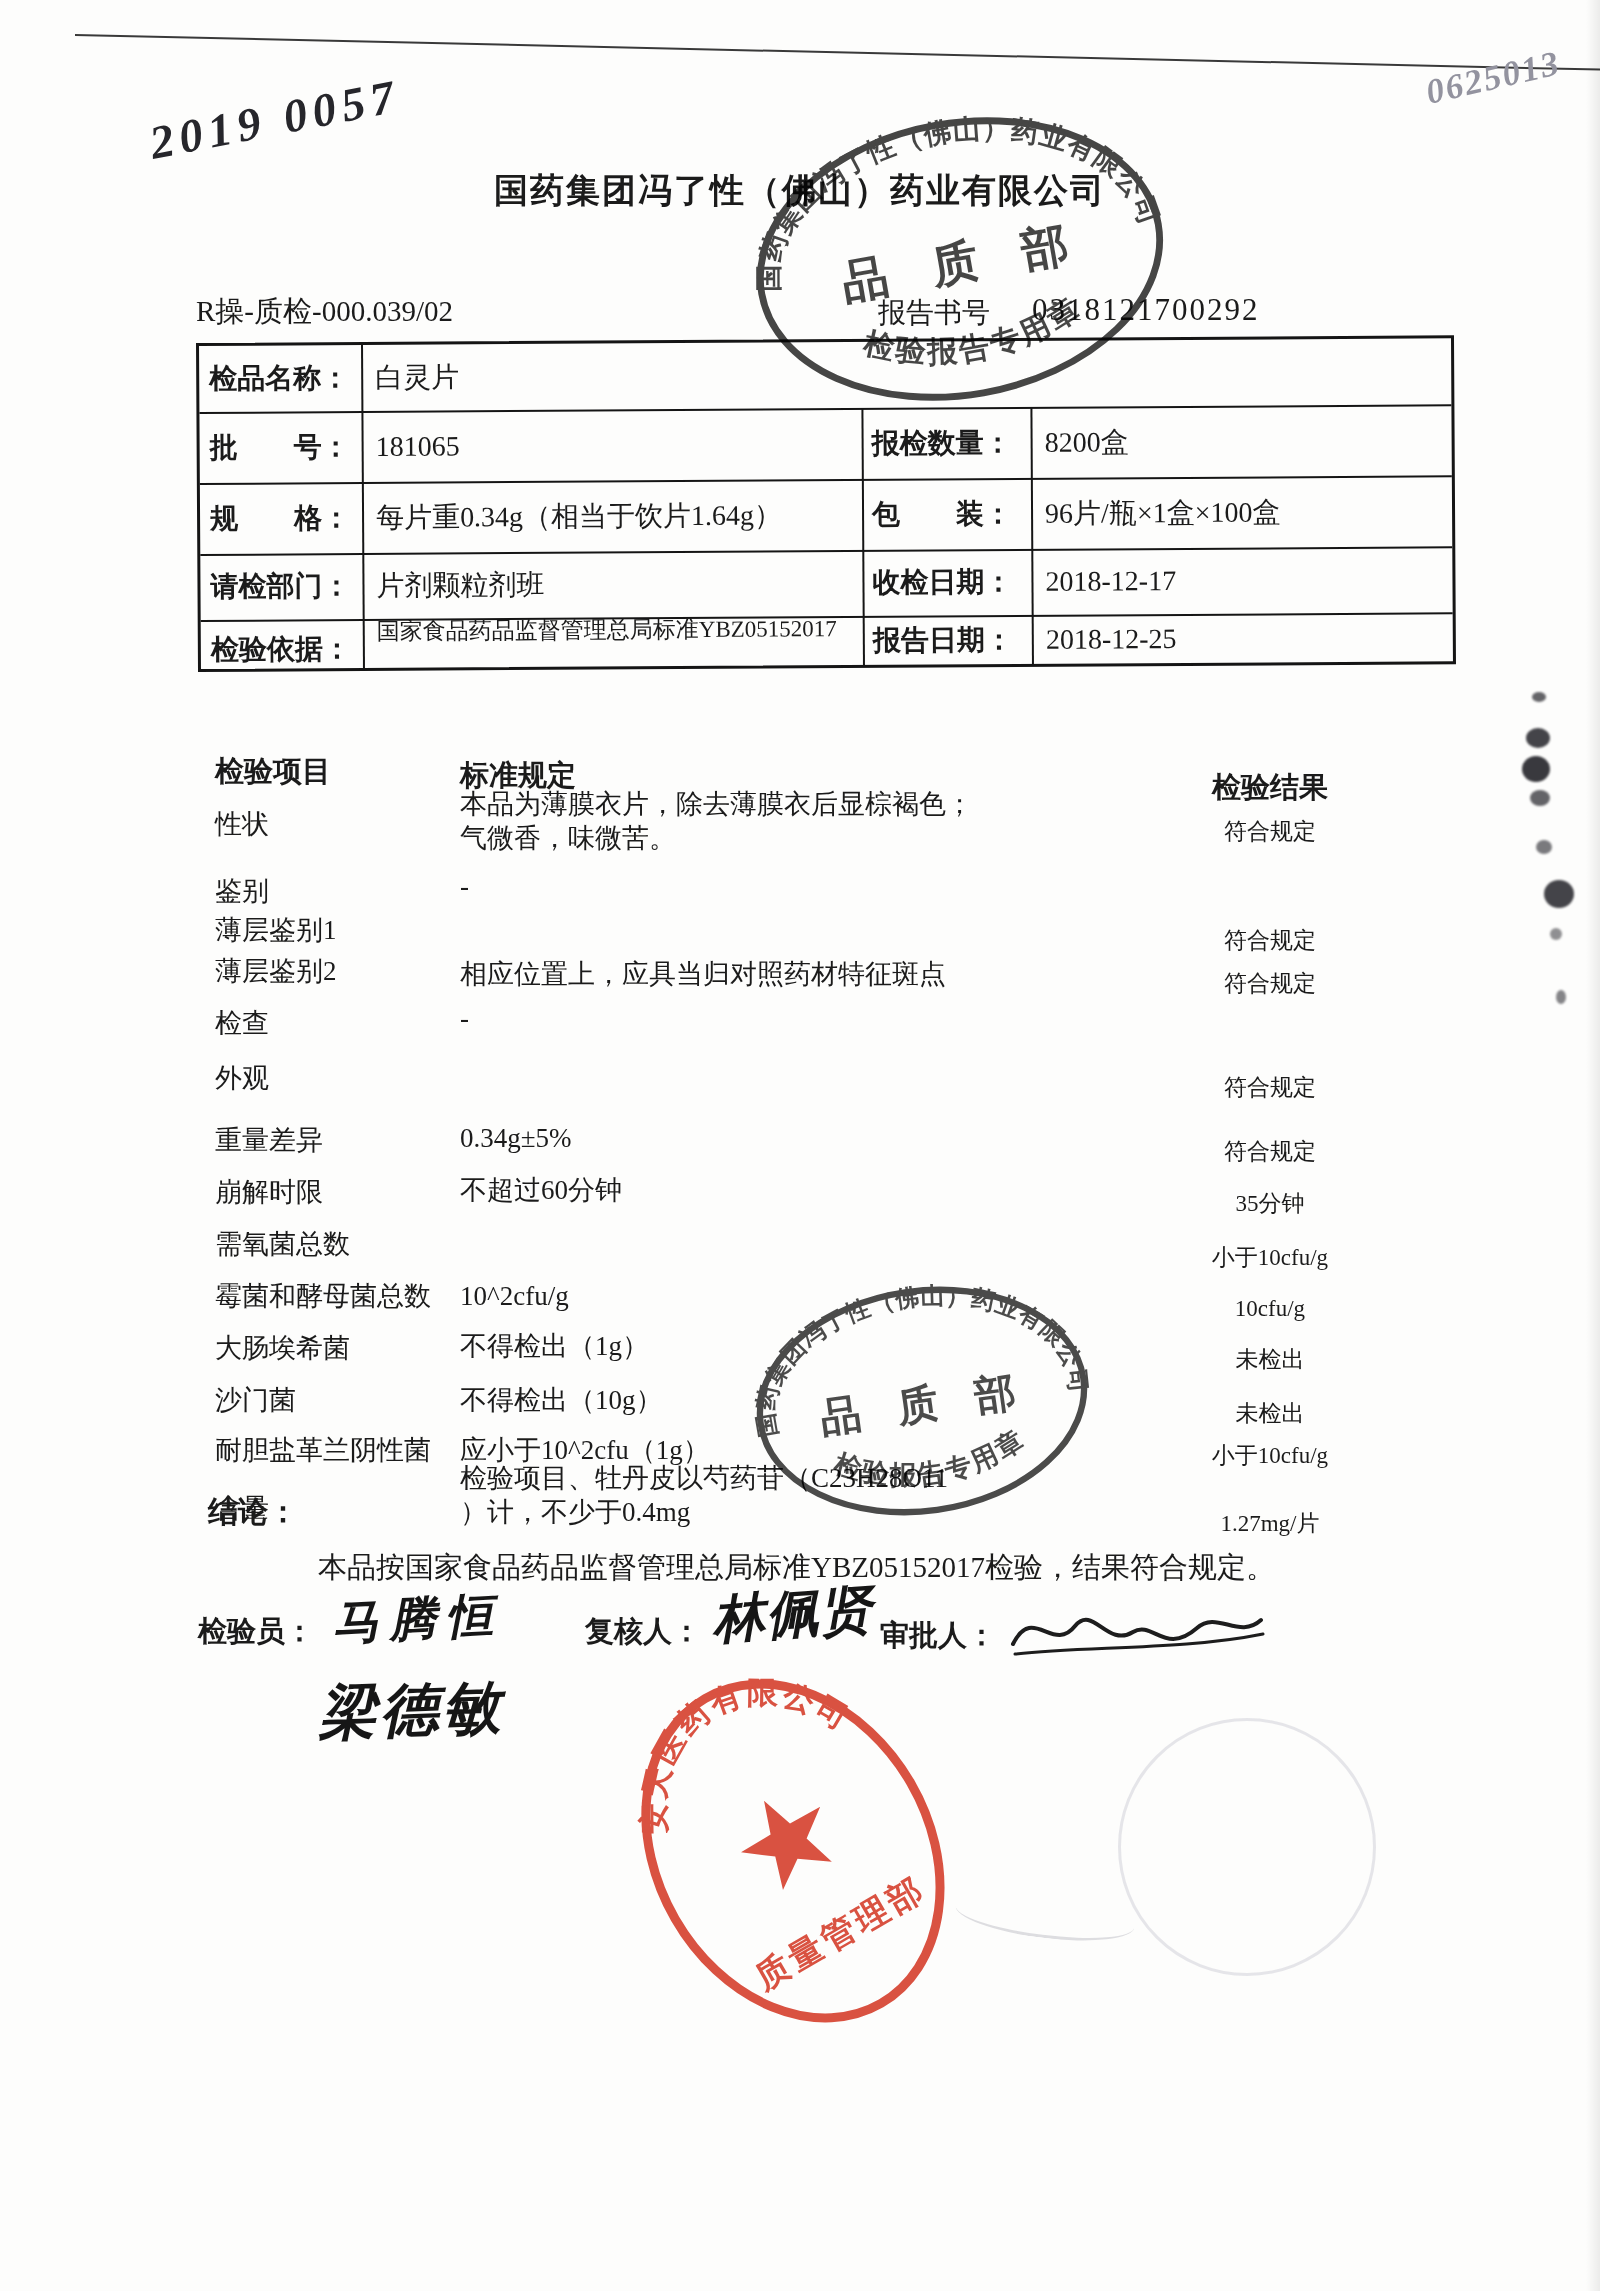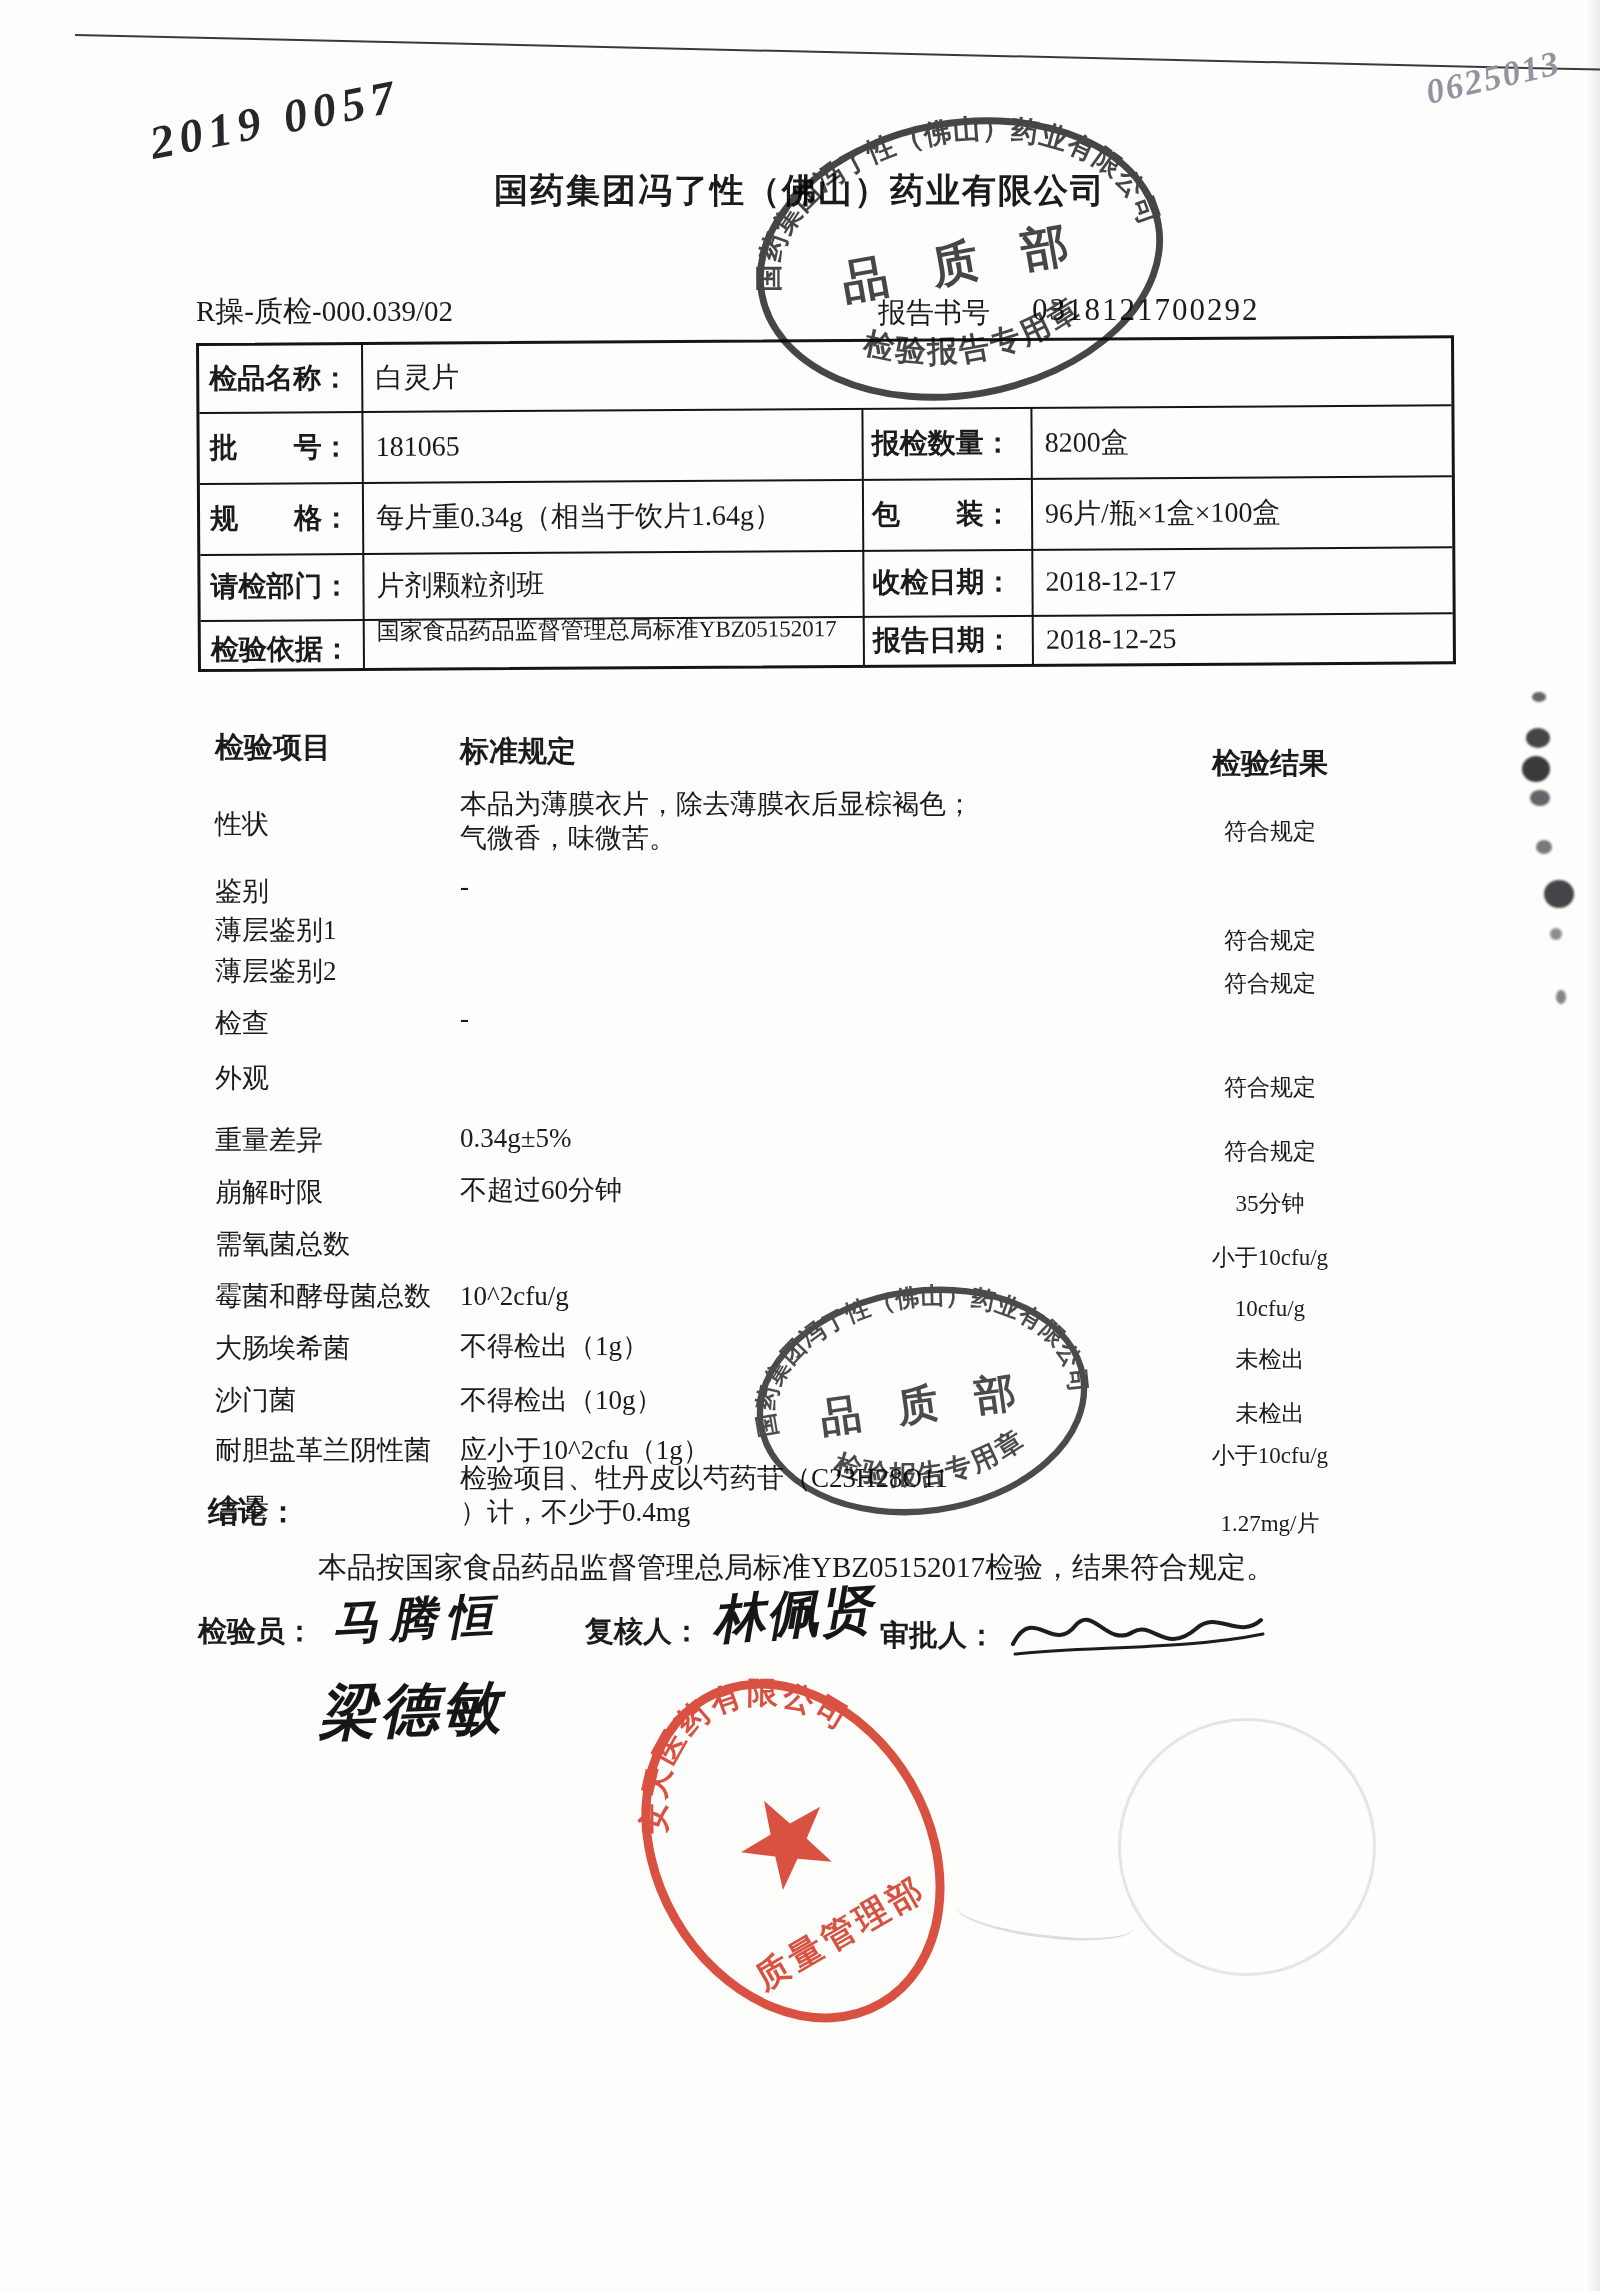--- a/index.html
+++ b/index.html
@@ -24,21 +24,21 @@
               transform:rotate(-0.35deg);transform-origin:left top;}
   .hline,.vline{position:absolute;background:#151515;}
   .hline{left:0;width:100%;height:2px;}
   .vline{top:0;width:2px;}
   .cell{position:absolute;display:flex;align-items:center;font-size:28px;}
   .cell.lab{font-weight:600;}
   
   .col-item{position:absolute;left:215px;width:240px;font-size:27px;}
   .col-spec{position:absolute;left:460px;width:640px;font-size:27px;white-space:pre-line;line-height:1.25;}
   .col-res{position:absolute;left:1130px;width:280px;font-size:23px;text-align:center;}
-  .items-head{font-weight:bold;font-family:"Liberation Sans","DejaVu Sans",sans-serif;font-size:29px;}
+  .items-head{font-weight:bold;font-family:"Liberation Sans","DejaVu Sans",sans-serif;font-size:29px;margin-top:24px;}
   
   .concl-label{left:208px;top:1492px;font-size:30px;font-weight:700;}
   .concl-text{left:318px;top:1548px;width:1160px;font-size:29px;}
   .sig-label{position:absolute;font-size:29px;font-weight:600;}
   .sig{position:absolute;font-style:italic;font-weight:bold;color:#161616;
        font-family:"Liberation Serif","DejaVu Serif",serif;}
   
   .stamp{position:absolute;mix-blend-mode:multiply;}
   .stamp text{font-family:"Liberation Sans","DejaVu Sans",sans-serif;font-weight:bold;}
   .bs-ring{fill:#1d1d1d;font-size:28px;letter-spacing:1px;}
@@ -123,20 +123,21 @@
 气微香，味微苦。</div>
   <div class="col-res" style="top:816px">符合规定</div>
 
   <div class="col-item" style="top:873px">鉴别</div>
   <div class="col-spec" style="top:870px">-</div>
 
   <div class="col-item" style="top:912px">薄层鉴别1</div>
   <div class="col-res" style="top:925px">符合规定</div>
 
   <div class="col-item" style="top:953px">薄层鉴别2</div>
+  <div class="col-spec" style="top:958px">相应位置上，应具当归对照药材特征斑点</div>
   <div class="col-res" style="top:968px">符合规定</div>
 
   <div class="col-item" style="top:1005px">检查</div>
   <div class="col-spec" style="top:1002px">-</div>
 
   <div class="col-item" style="top:1060px">外观</div>
   <div class="col-res" style="top:1072px">符合规定</div>
 
   <div class="col-item" style="top:1122px">重量差异</div>
   <div class="col-spec" style="top:1122px">0.34g±5%</div>

